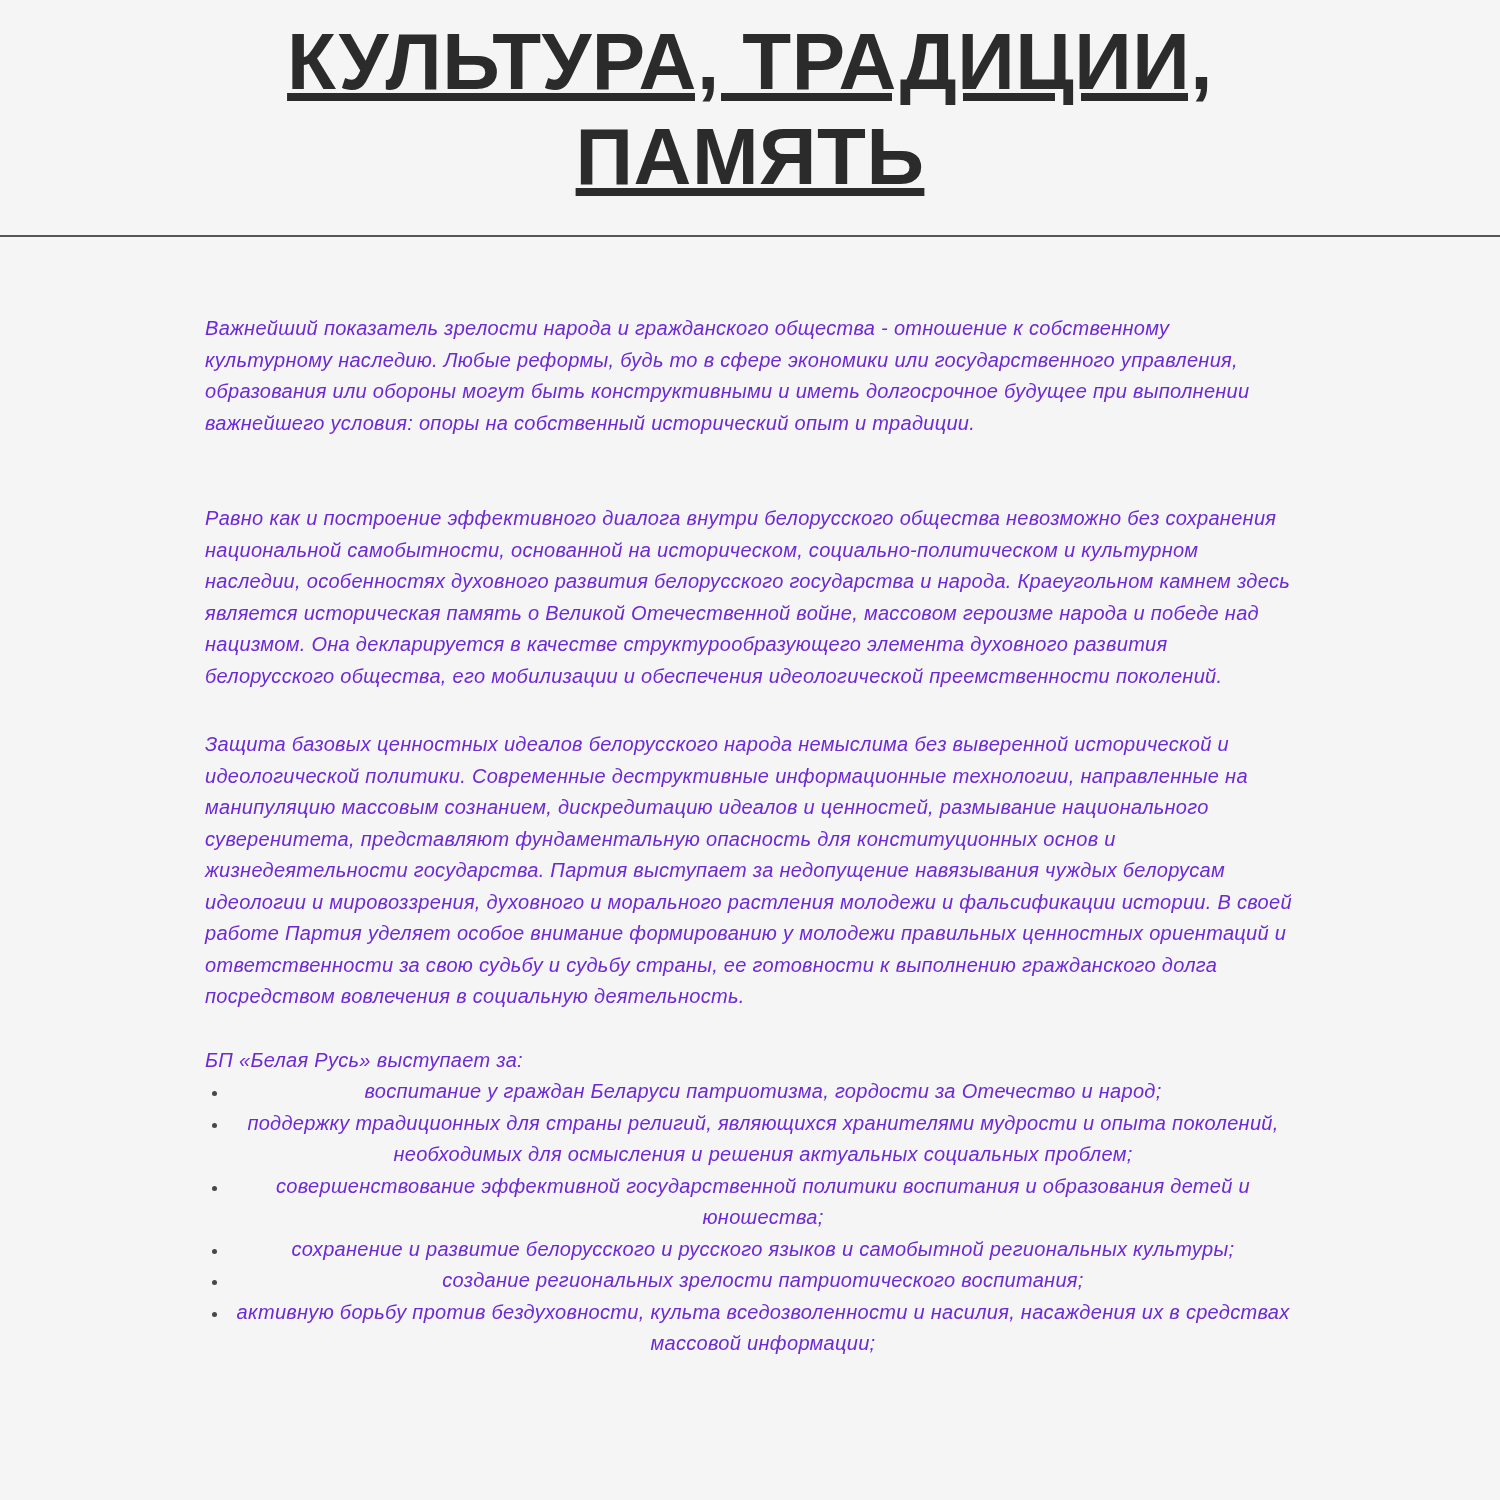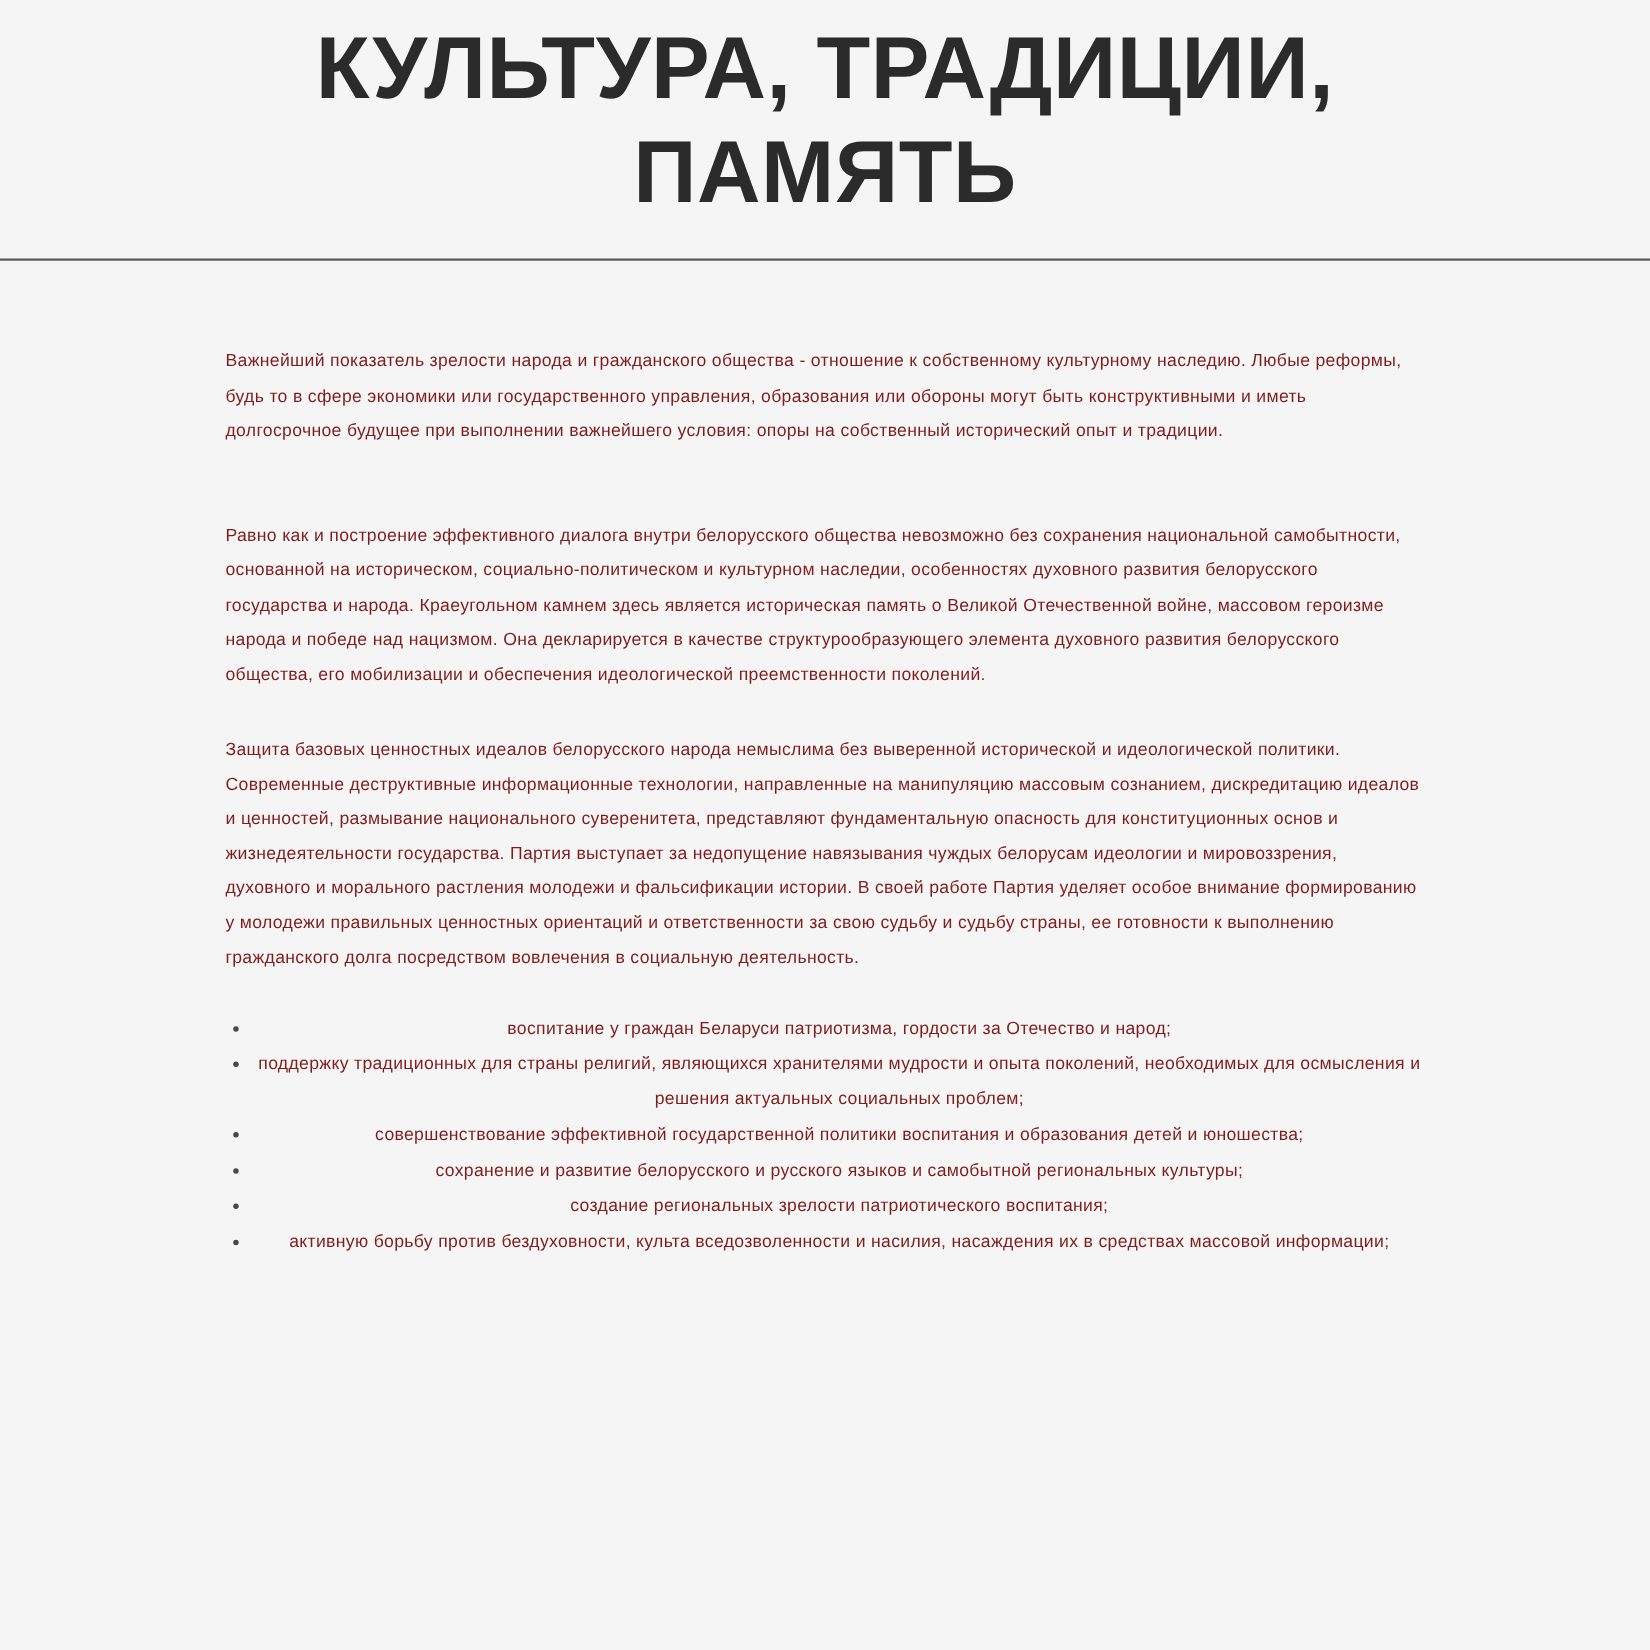--- a/index.html
+++ b/index.html
@@ -19,35 +19,37 @@
   }
   .page-title {
     margin: 0 auto;
     max-width: 1160px;
     text-align: center;
     font-size: 80px;
     line-height: 95px;
     font-weight: bold;
     color: #2b2b2b;
     letter-spacing: 0.5px;
+    text-decoration: underline;
   }
   .header-divider {
     border: none;
     border-top: 2px solid #57575a;
     margin: 0;
     width: 100%;
   }
   .content-area {
     max-width: 1090px;
     margin: 0 auto;
     padding: 76px 0 30px;
-    color: #7f1d1d;
-    font-size: 16px;
+    color: #6d28d9;
+    font-size: 20px;
     line-height: 31.5px;
     letter-spacing: 0.3px;
+    font-style: italic;
   }
   .content-area p {
     margin: 0;
   }
   .para-first {
     margin-bottom: 64px !important;
   }
   .para {
     margin-bottom: 37px !important;
   }
@@ -78,20 +80,21 @@
 <header class="page-header">
   <h1 class="page-title">КУЛЬТУРА, ТРАДИЦИИ, ПАМЯТЬ</h1>
 </header>
 
 <hr class="header-divider">
 
 <main class="content-area">
   <p class="para-first">Важнейший показатель зрелости народа и гражданского общества - отношение к собственному культурному наследию. Любые реформы, будь то в сфере экономики или государственного управления, образования или обороны могут быть конструктивными и иметь долгосрочное будущее при выполнении важнейшего условия: опоры на собственный исторический опыт и традиции.</p>
   <p class="para">Равно как и построение эффективного диалога внутри белорусского общества невозможно без сохранения национальной самобытности, основанной на историческом, социально-политическом и культурном наследии, особенностях духовного развития белорусского государства и народа. Краеугольном камнем здесь является историческая память о Великой Отечественной войне, массовом героизме народа и победе над нацизмом. Она декларируется в качестве структурообразующего элемента духовного развития белорусского общества, его мобилизации и обеспечения идеологической преемственности поколений.</p>
   <p class="para-last">Защита базовых ценностных идеалов белорусского народа немыслима без выверенной исторической и идеологической политики. Современные деструктивные информационные технологии, направленные на манипуляцию массовым сознанием, дискредитацию идеалов и ценностей, размывание национального суверенитета, представляют фундаментальную опасность для конституционных основ и жизнедеятельности государства. Партия выступает за недопущение навязывания чуждых белорусам идеологии и мировоззрения, духовного и морального растления молодежи и фальсификации истории. В своей работе Партия уделяет особое внимание формированию у молодежи правильных ценностных ориентаций и ответственности за свою судьбу и судьбу страны, ее готовности к выполнению гражданского долга посредством вовлечения в социальную деятельность.</p>
+  <p class="list-intro">БП «Белая Русь» выступает за:</p>
   <ul class="positions-list">
       <li>воспитание у граждан Беларуси патриотизма, гордости за Отечество и народ;</li>
       <li>поддержку традиционных для страны религий, являющихся хранителями мудрости и опыта поколений, необходимых для осмысления и решения актуальных социальных проблем;</li>
       <li>совершенствование эффективной государственной политики воспитания и образования детей и юношества;</li>
       <li>сохранение и развитие белорусского и русского языков и самобытной региональных культуры;</li>
       <li>создание региональных зрелости патриотического воспитания;</li>
       <li>активную борьбу против бездуховности, культа вседозволенности и насилия, насаждения их в средствах массовой информации;</li>
     </ul>
 </main>
 

